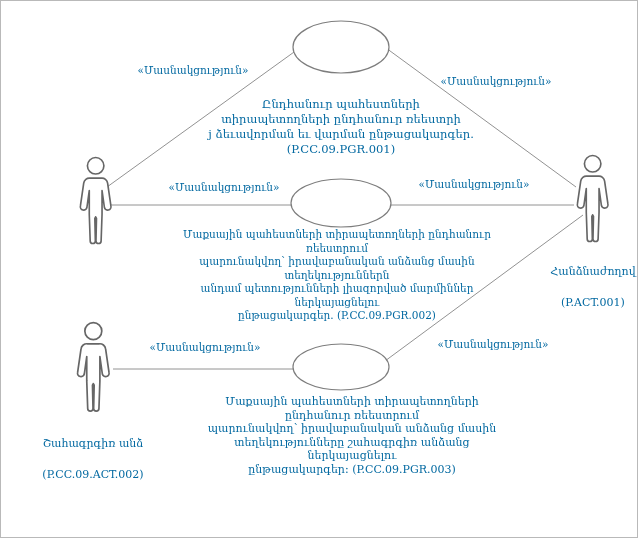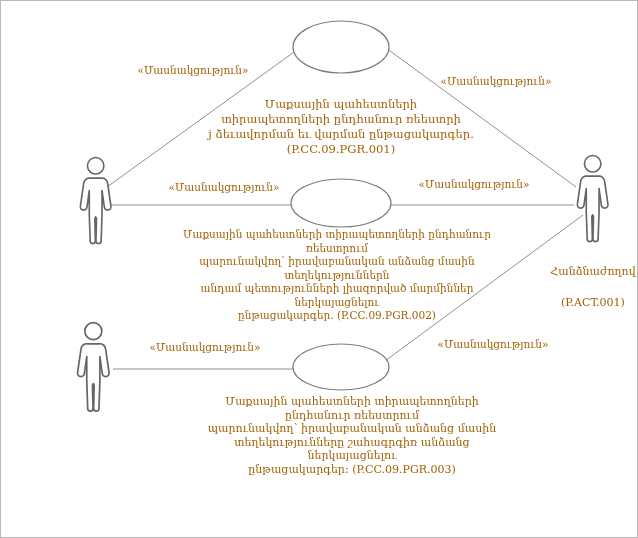--- a/index.html
+++ b/index.html
@@ -1,20 +1,20 @@
 <!DOCTYPE html>
 <html><head>
 <meta charset="utf-8">
 <style>
   html,body{margin:0;padding:0;background:#fff;}
   .canvas{
     position:relative;width:638px;height:538px;background:#ffffff;
     border:1px solid #b9b9b9;box-sizing:border-box;overflow:hidden;
     font-family:"DejaVu Serif","DejaVu Sans","Liberation Serif",serif;
-    color:#a16207;
+    color:#0369a1;
   }
   .layer{position:absolute;left:0;top:0;width:638px;height:538px;}
   .txt{position:absolute;text-align:center;white-space:pre-line;}
   .uc-text-top{left:175px;top:96px;width:330px;font-size:11.5px;line-height:15px;}
   .uc-text-mid{left:180px;top:227px;width:312px;font-size:10.5px;line-height:13.5px;}
   .uc-text-bot{left:195px;top:394px;width:312px;font-size:11px;line-height:13.5px;}
   .assoc{font-size:10.5px;width:160px;}
   .assoc.l1{left:112px;top:63px;}
   .assoc.l2{left:415px;top:74px;}
   .assoc.l3{left:143px;top:180px;}
@@ -65,31 +65,35 @@
     </g>
   </svg>
 
   <div class="txt assoc l1">«Մասնակցություն»</div>
   <div class="txt assoc l2">«Մասնակցություն»</div>
   <div class="txt assoc l3">«Մասնակցություն»</div>
   <div class="txt assoc l4">«Մասնակցություն»</div>
   <div class="txt assoc l5">«Մասնակցություն»</div>
   <div class="txt assoc l6">«Մասնակցություն»</div>
 
-  <div class="txt uc-text-top">Մաքսային պահեստների
+  <div class="txt uc-text-top">Ընդհանուր պահեստների
 տիրապետողների ընդհանուր ռեեստրի
 j ձեւավորման եւ վարման ընթացակարգեր.
 (P.CC.09.PGR.001)</div>
   <div class="txt uc-text-mid">Մաքսային պահեստների տիրապետողների ընդհանուր ռեեստրում
 պարունակվող՝ իրավաբանական անձանց մասին տեղեկություններն
 անդամ պետությունների լիազորված մարմիններ ներկայացնելու
 ընթացակարգեր. (P.CC.09.PGR.002)</div>
   <div class="txt uc-text-bot">Մաքսային պահեստների տիրապետողների ընդհանուր ռեեստրում
 պարունակվող՝ իրավաբանական անձանց մասին
 տեղեկությունները շահագրգիռ անձանց ներկայացնելու
 ընթացակարգեր։ (P.CC.09.PGR.003)</div>
 
+  <div class="txt actor-label a2">
+    <span>Շահագրգիռ անձ</span><br>
+    <span>(P.CC.09.ACT.002)</span>
+  </div>
   <div class="txt actor-label a3">
     <span>Հանձնաժողով</span><br>
     <span>(P.ACT.001)</span>
   </div>
 
 </div>
 
 </body></html>

